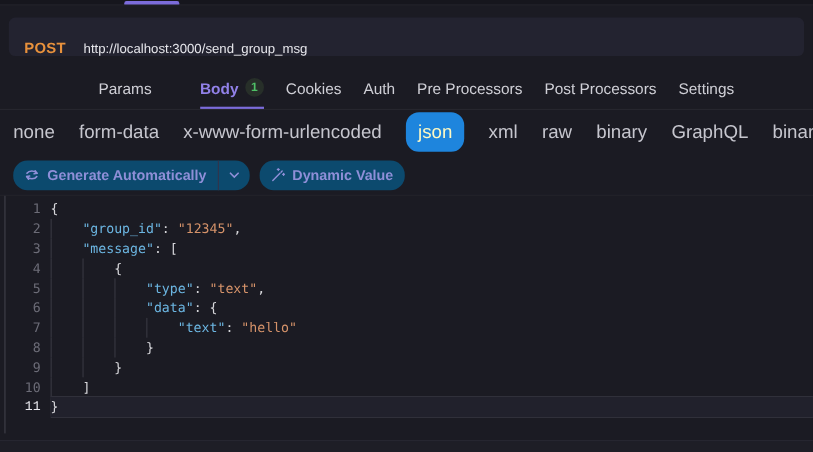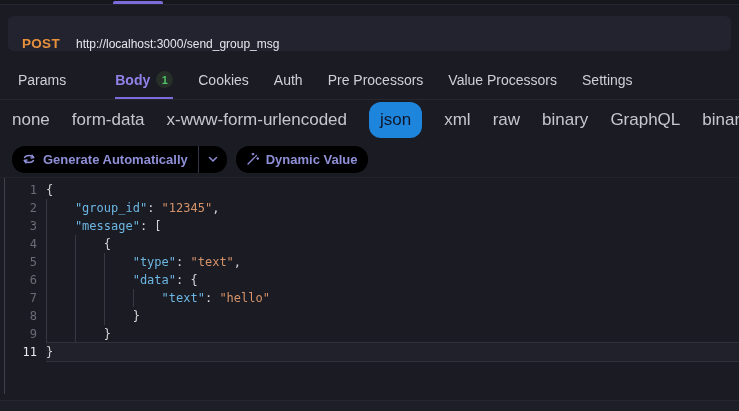--- a/index.html
+++ b/index.html
@@ -36,21 +36,22 @@
   }
   .method { font-weight: bold; font-size: 13.5px; letter-spacing: .3px; margin-right: 16px; }
   .url-text { color: #e6e6eb; font-size: 12px; }
 
   
   .tabs-row {
     position: absolute; top: 60px; left: 0; right: 0; height: 40px;
     display: flex; align-items: stretch;
     padding-left: 18px;
     border-bottom: 1px solid #26262e;
-    column-gap: 25px;
+    column-gap: 20px;
+    justify-content: center;
   }
   .tab {
     display: flex; align-items: center; column-gap: 6px;
     font-size: 14px; color: #cfcfd6;
     cursor: pointer;
     border-bottom: 2px solid transparent;
     padding-top: 2px;
   }
   .tab.active { color: #9181e8; font-weight: bold; border-bottom-color: #7c6cdb; margin-left: 24px; }
   .tab .badge {
@@ -62,36 +63,36 @@
 
   
   .body-type-row {
     position: absolute; top: 101px; left: 0; right: 0; height: 38px;
     display: flex; align-items: center;
     padding-left: 12px;
     column-gap: 22px;
   }
   .body-type { font-size: 17px; color: #c6c6ce; cursor: pointer; white-space: nowrap; }
   .body-type.selected {
-    color: #0f172a;
+    color: #fef9c3;
     padding: 8px 11px;
     border-radius: 12px;
   }
 
   
   .toolbar {
     position: absolute; top: 140px; left: 0; right: 0; height: 38px;
     display: flex; align-items: center;
     padding-left: 12px;
     column-gap: 9px;
   }
   .tbtn {
     display: flex; align-items: center;
     height: 27px;
-    background: #000000;
+    background: #0c4a6e;
     border: none; border-radius: 13px;
     color: #8f8fd8; font-size: 13px; font-weight: bold;
     font-family: "Liberation Sans", sans-serif;
     cursor: pointer;
     padding: 0;
   }
   .tbtn .seg { display: flex; align-items: center; column-gap: 7px; padding: 0 10px; height: 100%; }
   .tbtn .divider { width: 1px; height: 100%; background: #34344a; }
   .tbtn .seg.caret { padding: 0 9px; }
   .tbtn svg { display: block; }
@@ -109,21 +110,21 @@
     background: #41414b;
   }
   .code-row { display: flex; height: 18px; line-height: 18px; }
   .gutter {
     width: 46px; flex: 0 0 46px;
     text-align: right; padding-right: 9px;
     color: #6c6c77;
     user-select: none;
   }
   .code-line { flex: 1; white-space: pre; color: #d6d6da; }
-  .code-row.active .gutter { color: #e8e8ee; }
+  .code-row.active .gutter { color: #e8e8ee; font-family: Liberation Mono, monospace; }
   .code-row.active .code-line {
     background: #21212c;
     box-shadow: 0 1px 0 #30303a, 0 -1px 0 #30303a;
   }
   .tok-key {}
   .tok-str {}
   .tok-punct { color: #d6d6da; }
   .ind {
     display: inline-block; width: 4ch;
     border-left: 1px solid #383842;
@@ -164,21 +165,21 @@
       <div class="tab">
         <span>Cookies</span>
       </div>
       <div class="tab">
         <span>Auth</span>
       </div>
       <div class="tab">
         <span>Pre Processors</span>
       </div>
       <div class="tab">
-        <span>Value Processors</span>
+        <span>Post Processors</span>
       </div>
       <div class="tab">
         <span>Settings</span>
       </div>
     </nav>
 
   <div class="body-type-row">
       <span class="body-type">none</span>
       <span class="body-type">form-data</span>
       <span class="body-type">x-www-form-urlencoded</span>
@@ -255,20 +256,24 @@
         <span class="code-line"><span class="ind"></span><span class="ind"></span><span class="ind"></span><span class="ind"></span><span class="tok-key" style="color: rgb(108, 182, 226);">"text"</span><span class="tok-punct" style="color: rgb(214, 214, 218);">: </span><span class="tok-str" style="color: rgb(214, 147, 106);">"hello"</span></span>
       </div>
       <div class="code-row r8">
         <span class="gutter">8</span>
         <span class="code-line"><span class="ind"></span><span class="ind"></span><span class="ind"></span><span class="tok-punct" style="color: rgb(214, 214, 218);">}</span></span>
       </div>
       <div class="code-row r9">
         <span class="gutter">9</span>
         <span class="code-line"><span class="ind"></span><span class="ind"></span><span class="tok-punct" style="color: rgb(214, 214, 218);">}</span></span>
       </div>
+      <div class="code-row r10">
+        <span class="gutter">10</span>
+        <span class="code-line"><span class="ind"></span><span class="tok-punct" style="color: rgb(214, 214, 218);">]</span></span>
+      </div>
       <div class="code-row r11 active">
         <span class="gutter">11</span>
         <span class="code-line"><span class="tok-punct" style="color: rgb(214, 214, 218);">}</span></span>
       </div>
     </div>
   <div class="panel-edge"></div>
 
   <div class="bottom-bar"></div>
 
 </div>

